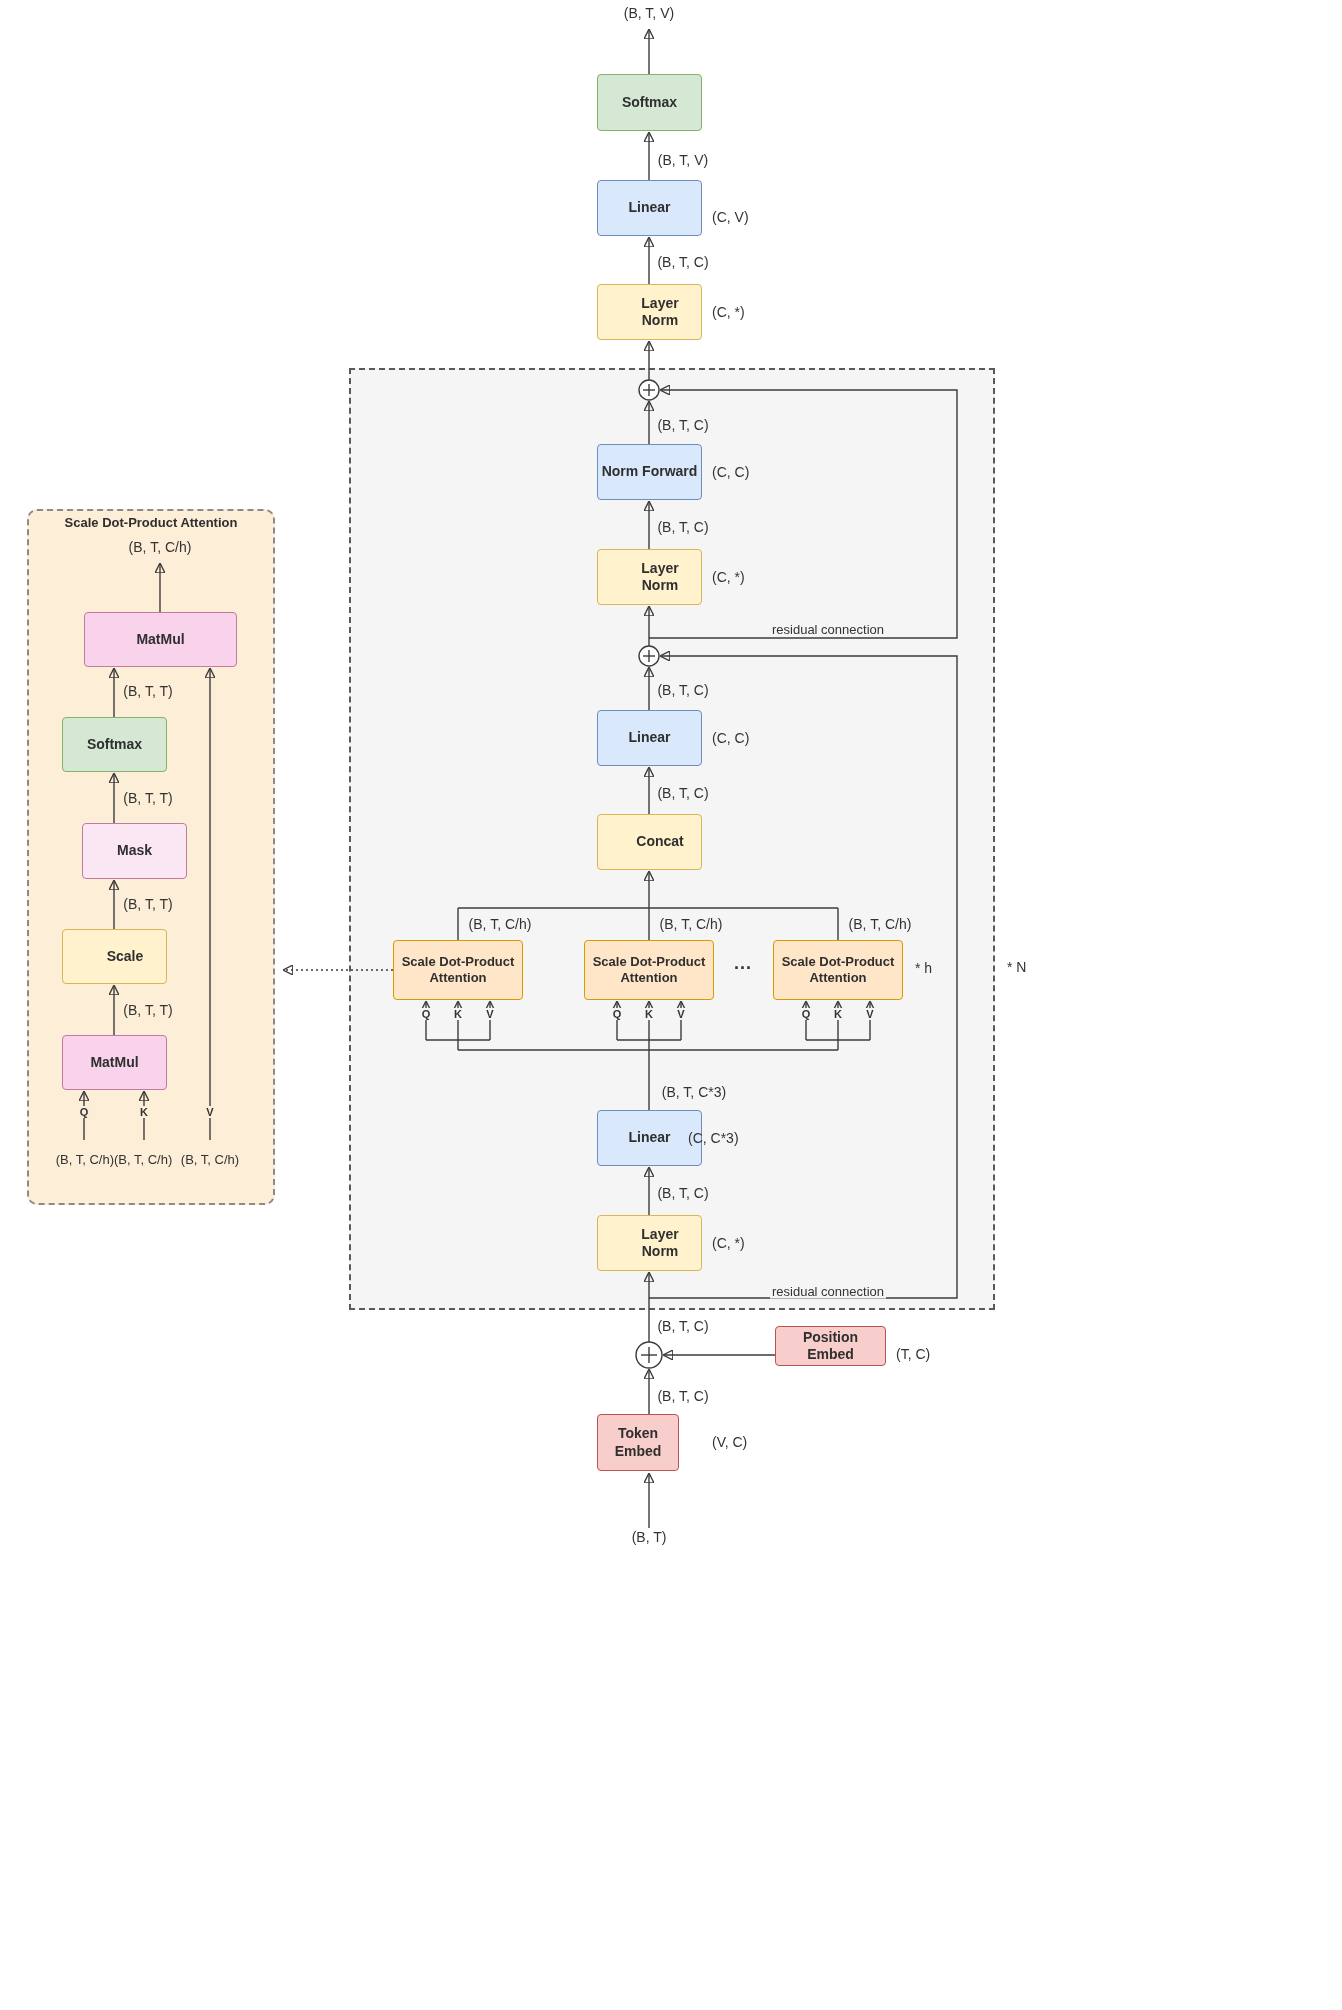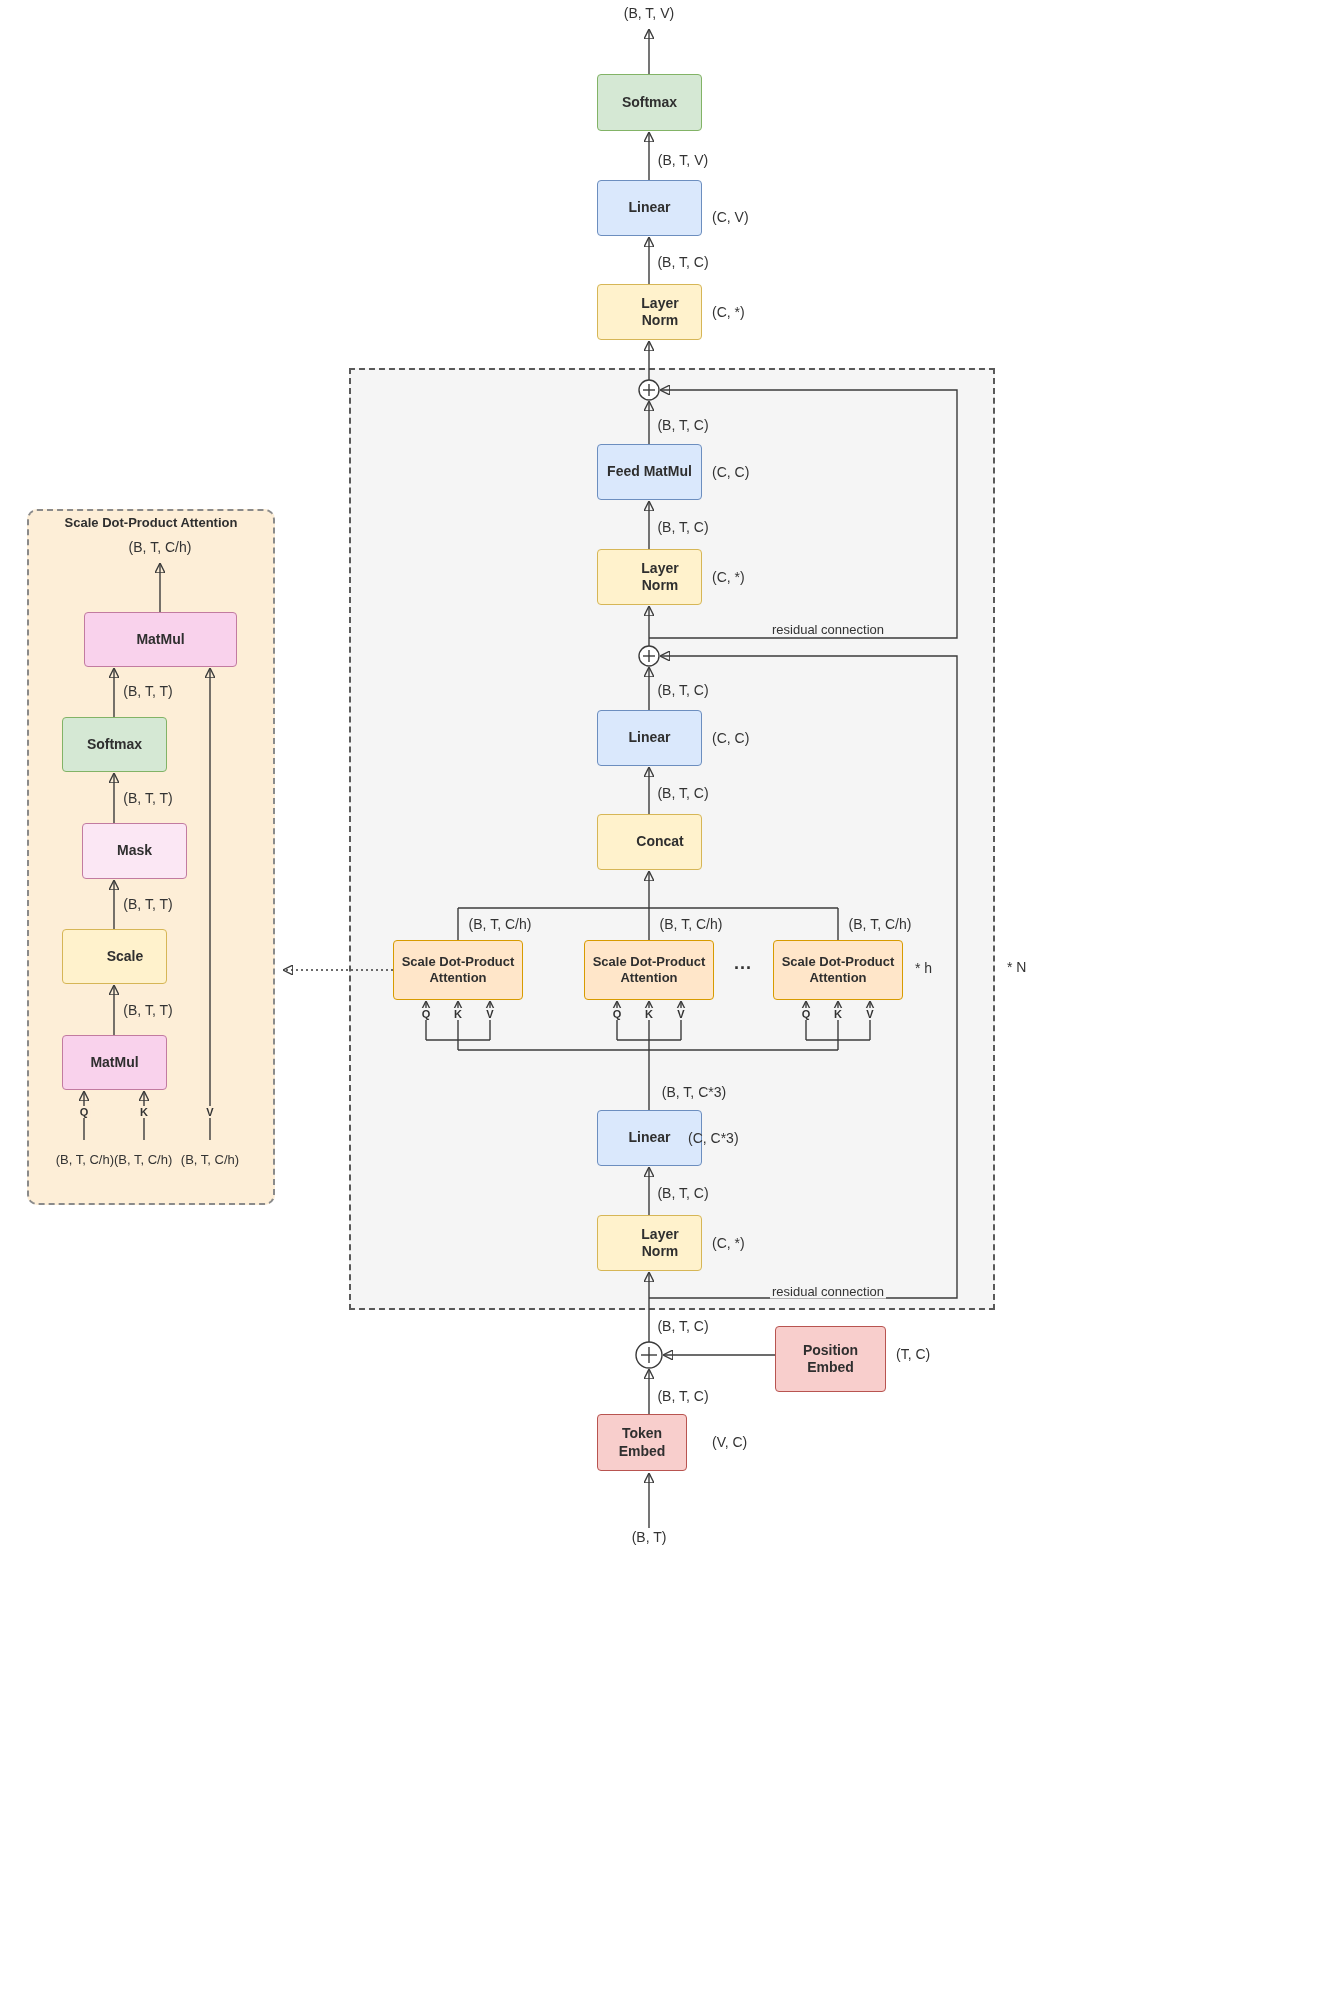--- a/index.html
+++ b/index.html
@@ -126,31 +126,31 @@
         <path d="M649,650 L649,662"></path>
       <circle class="node-circle" cx="649" cy="1355" r="13"></circle>
       <path d="M641,1355 L657,1355"></path>
         <path d="M649,1347 L649,1363"></path>
     </g>
   </svg>
 
   <div class="box green" style="left:597px; top:74px;  width:105px; height:57px;">Softmax</div>
   <div class="box blue" style="left:597px; top:180px; width:105px; height:56px;">Linear</div>
   <div class="box yellow" style="left:597px; top:284px; width:105px; height:56px;">Layer Norm</div>
-  <div class="box blue" style="left:597px; top:444px; width:105px; height:56px;">Feed MatMul</div>
+  <div class="box blue" style="left:597px; top:444px; width:105px; height:56px;">Norm Forward</div>
   <div class="box yellow" style="left:597px; top:549px; width:105px; height:56px;">Layer Norm</div>
   <div class="box blue" style="left:597px; top:710px; width:105px; height:56px;">Linear</div>
   <div class="box yellow" style="left:597px; top:814px; width:105px; height:56px;">Concat</div>
   <div class="box orange" style="left:393px; top:940px; width:130px; height:60px;">Scale Dot-Product Attention</div>
   <div class="box orange" style="left:584px; top:940px; width:130px; height:60px;">Scale Dot-Product Attention</div>
   <div class="box orange" style="left:773px; top:940px; width:130px; height:60px;">Scale Dot-Product Attention</div>
   <div class="box blue" style="left:597px; top:1110px; width:105px; height:56px;">Linear</div>
   <div class="box yellow" style="left:597px; top:1215px; width:105px; height:56px;">Layer Norm</div>
-  <div class="box red" style="left:775px; top:1326px; width:111px; height:66px;">Position Embed</div>
-  <div class="box red" style="left:597px; top:1414px; width:90px; height:57px;">Token Embed</div>
+  <div class="box red" style="left:775px; top:1326px; width:111px; height:40px;">Position Embed</div>
+  <div class="box red" style="left:597px; top:1414px; width:82px; height:57px;">Token Embed</div>
 
   <div class="inset-title">Scale Dot-Product Attention</div>
   <div class="box pink" style="left:84px; top:612px; width:153px; height:55px;">MatMul</div>
   <div class="box green" style="left:62px; top:717px; width:105px; height:55px;">Softmax</div>
   <div class="box palepink" style="left:62px; top:823px; width:105px; height:56px;">Mask</div>
   <div class="box yellow" style="left:62px; top:929px; width:105px; height:55px;">Scale</div>
   <div class="box pink" style="left:62px; top:1035px; width:105px; height:55px;">MatMul</div>
 
   <div class="lbl" style="left:649px; top:13px;">(B, T, V)</div>
   <div class="lbl" style="left:683px; top:160px;">(B, T, V)</div>

